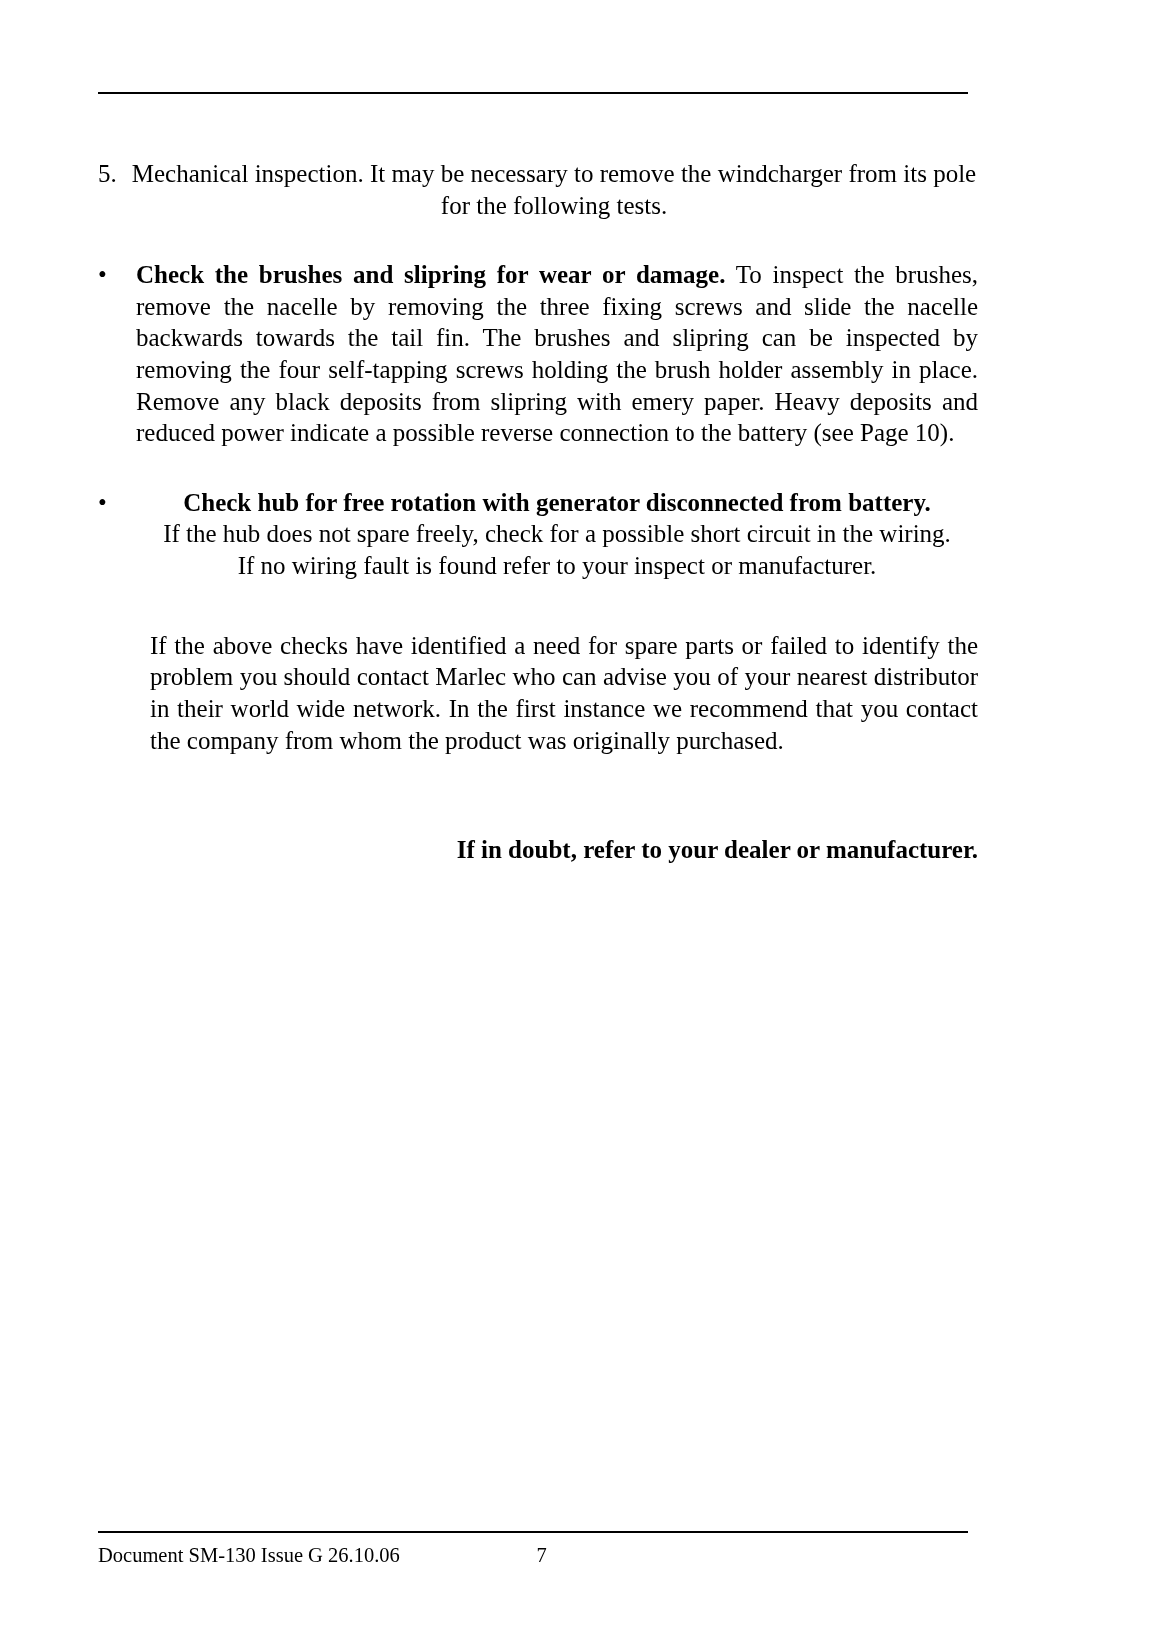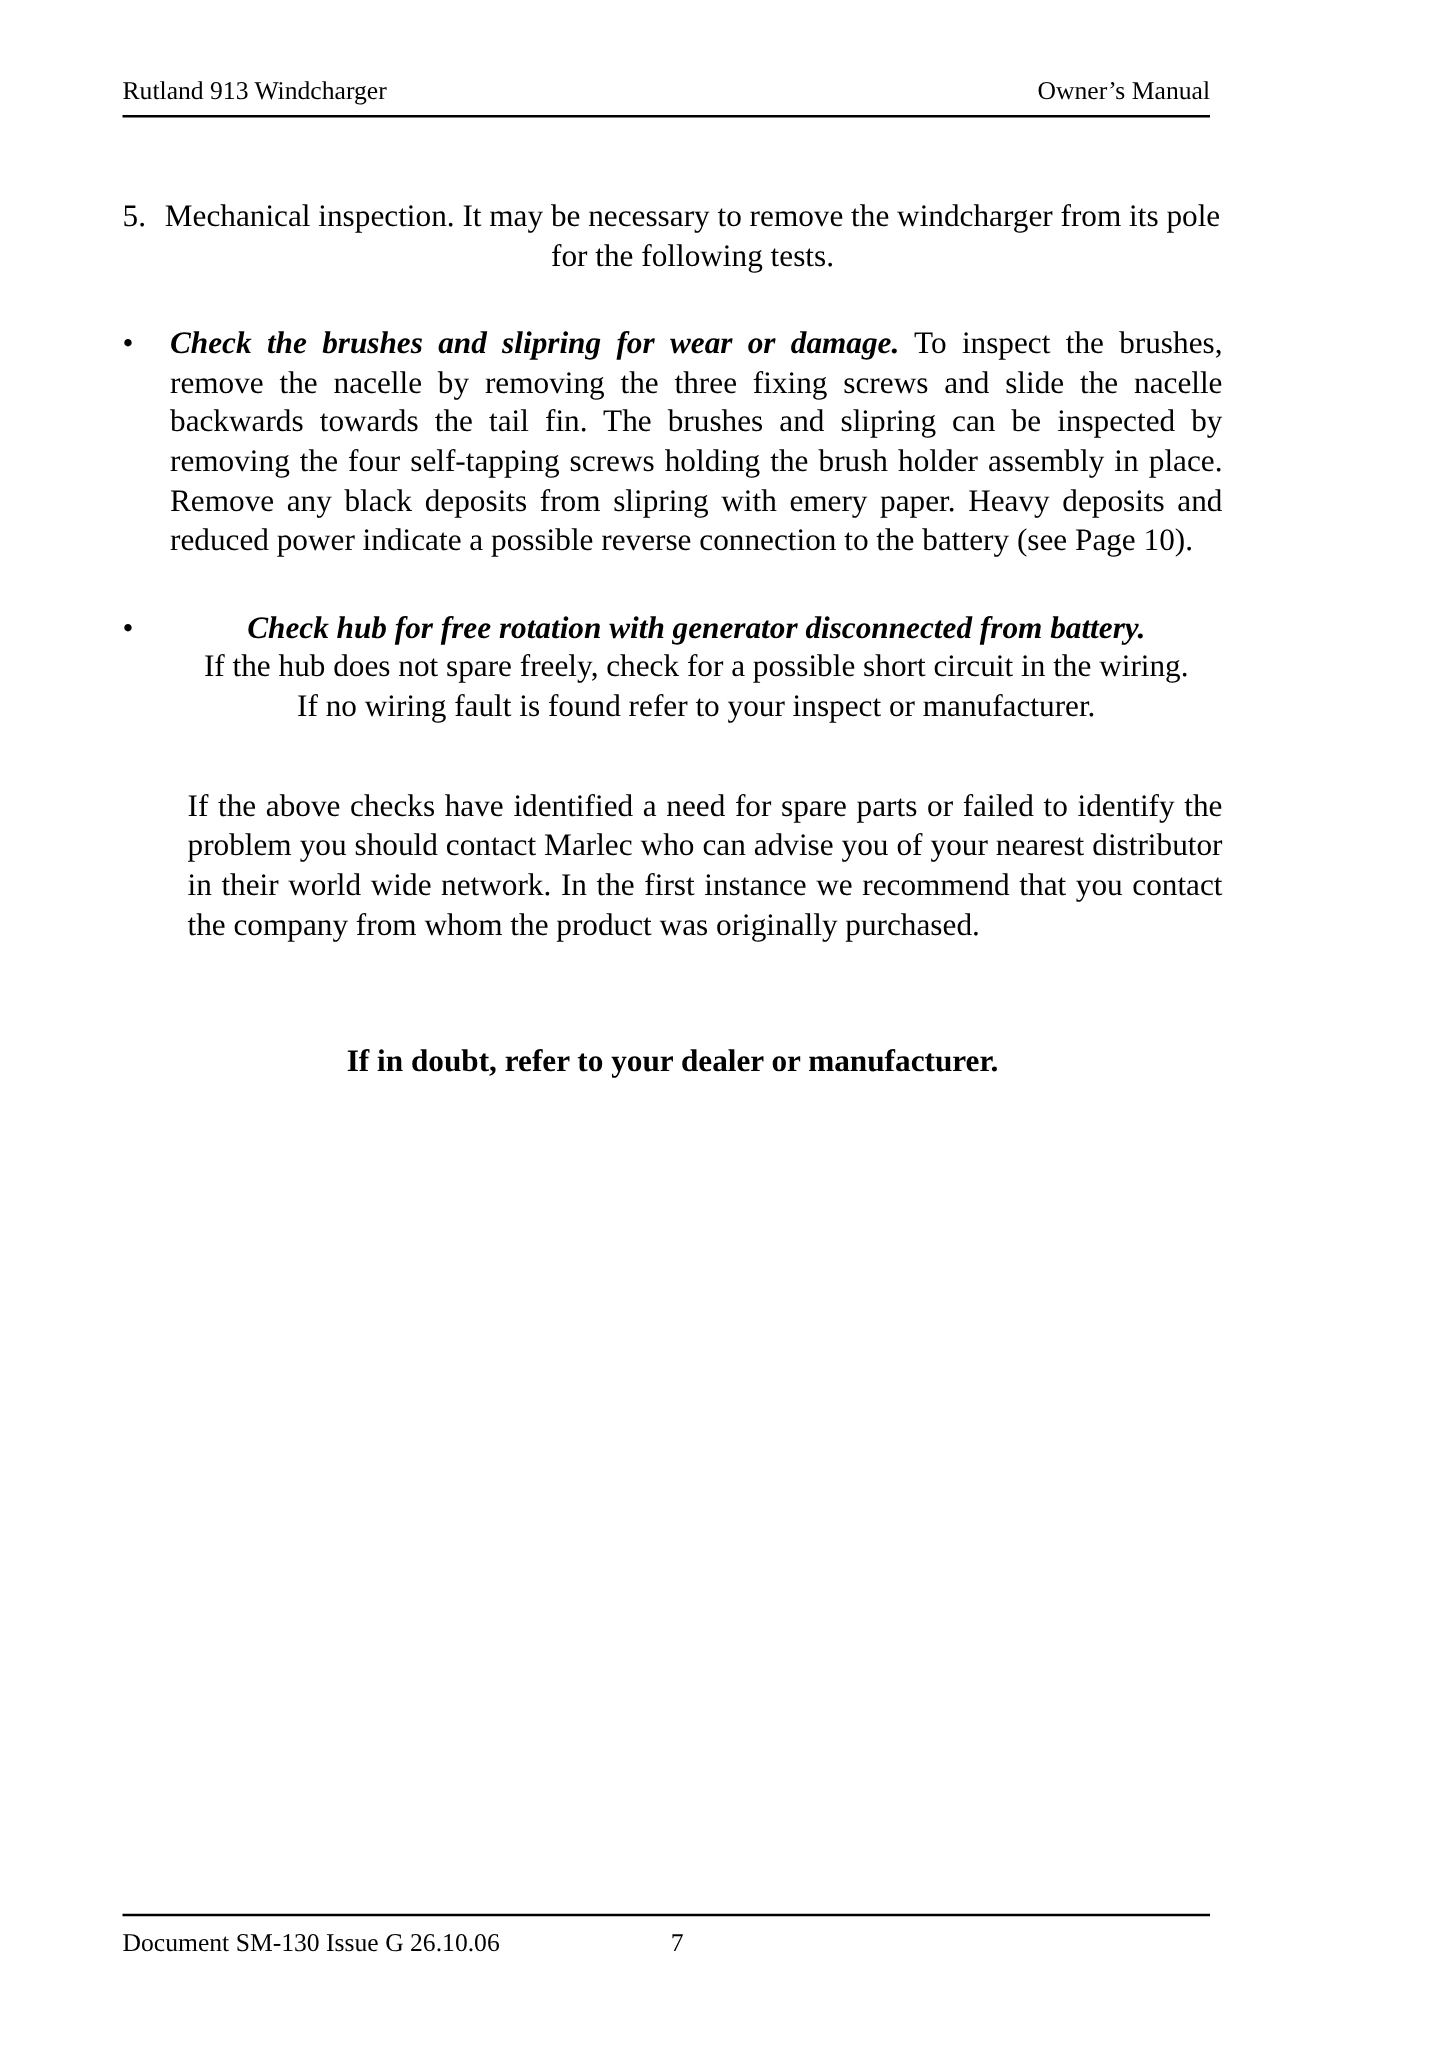--- a/index.html
+++ b/index.html
@@ -84,21 +84,20 @@
   }
   .bullet-body {
     flex: 1 1 auto;
   }
   .justified {
     text-align: justify;
     text-justify: inter-word;
   }
   .lead {
     font-weight: bold;
-    font-style: italic;
   }
   .ragged {
     text-align: center;
   }
 
   .spacer-sm { height: 30px; }
   .spacer-md { height: 38px; }
   .spacer-lg { height: 48px; }
 
   .plain-para {
@@ -108,21 +107,21 @@
     text-justify: inter-word;
   }
   .sub-indent {
     margin-left: 52px;
   }
 
   .closing {
     font-size: 25px;
     font-weight: bold;
     line-height: 1.265;
-    text-align: center;
+    text-align: right;
   }
 
   
   .footer-rule {
     position: absolute;
     left: 98px;
     top: 1531px;
     width: 870px;
     height: 0;
     border-top: 2.2px solid #000;
@@ -139,24 +138,20 @@
   }
   .footer-left  { flex: 0 0 44%; text-align: left; }
   .footer-mid   { flex: 0 0 14%; text-align: center; }
   .footer-right { flex: 1 1 auto; text-align: right; }
 </style>
 </head>
 <body>
 
 <div class="page">
 
-  <div class="header">
-    <span>Rutland 913 Windcharger</span>
-    <span>Owner’s Manual</span>
-  </div>
   <div class="header-rule"></div>
 
   <div class="content">
 
     <div class="num-item">
       <span class="num-marker">5.</span>
       <span class="num-body">Mechanical inspection.  It may be necessary to remove the windcharger from its pole for the following tests.</span>
     </div>
 
     <div class="spacer-md"></div>

